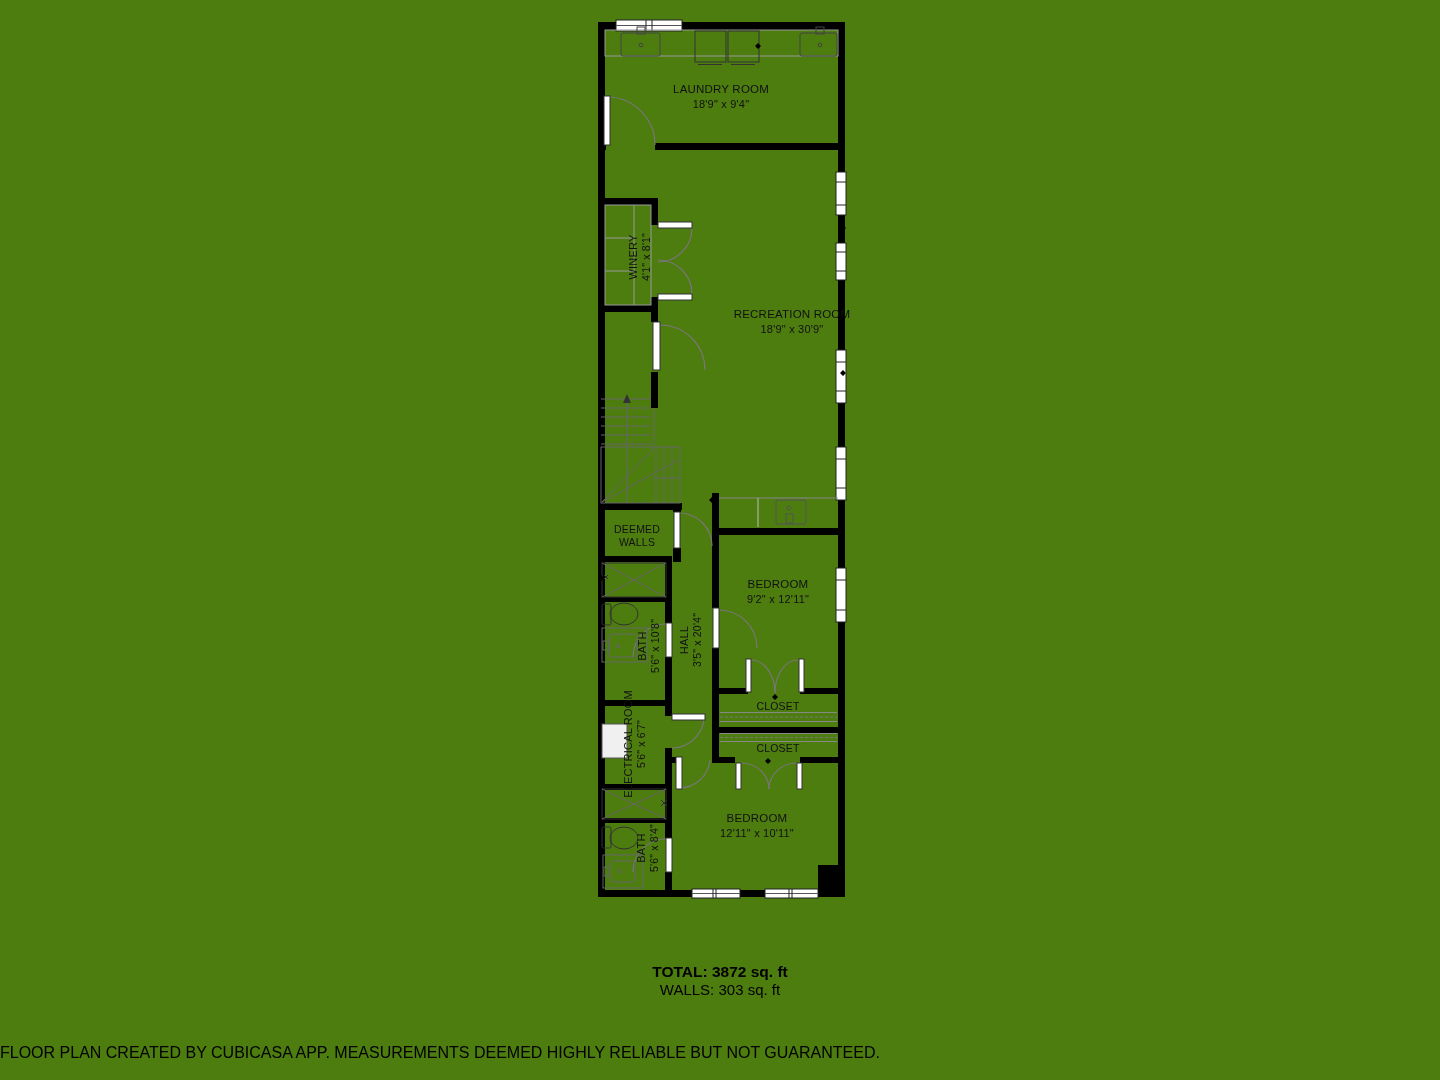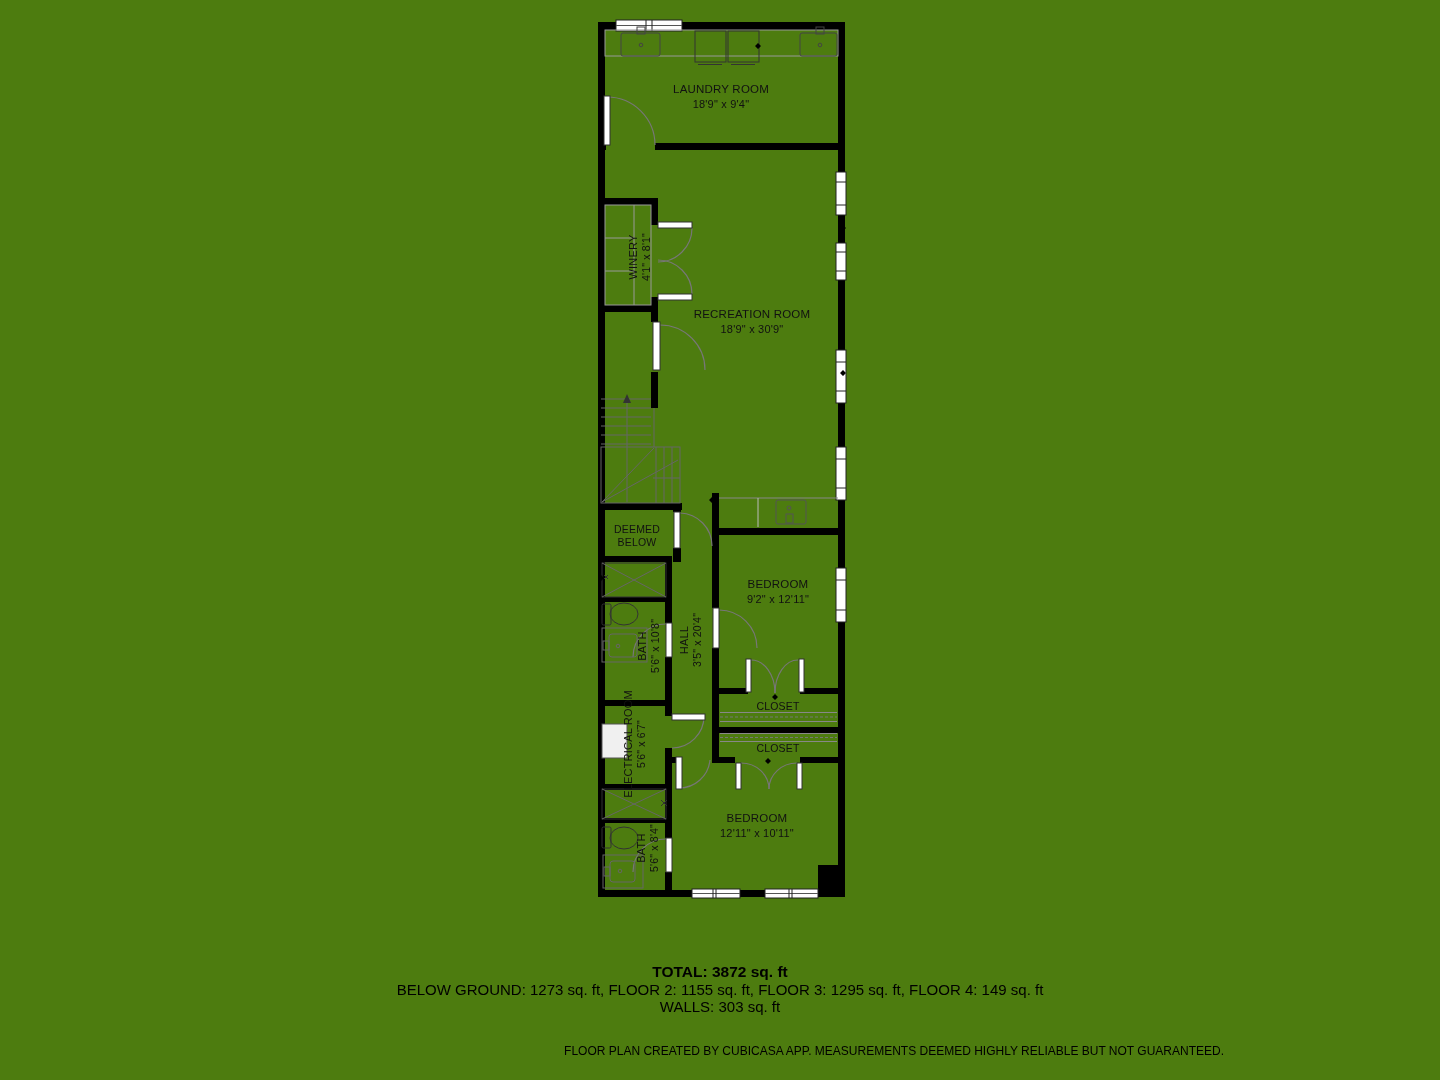--- a/index.html
+++ b/index.html
@@ -24,21 +24,21 @@
 
   .summary {
     position:absolute; left:0; top:963; width:1440px;
     text-align:center; color:#000;
   }
   .summary { top:963px; }
   .sum-total { font-size:15.5px; font-weight:bold; line-height:18px; }
   .sum-line  { font-size:15px; line-height:17px; }
   .disclaimer {
     position:absolute; left:0; top:1044px; width:1224px;
-    text-align:right; font-size:12px; color:#000;
+    text-align:left; font-size:16px; color:#000;
   }
 </style>
 </head>
 <body>
 
 <div class="canvas">
 
   <svg class="plan" width="1440" height="1080" viewBox="0 0 1440 1080">
 
     <g fill="#000000" stroke="none">
@@ -274,28 +274,28 @@
   <div class="lbl" style="left:721px; top:97px;">
     <div class="nm">LAUNDRY ROOM</div>
     <div class="dm">18'9" x 9'4"</div>
   </div>
 
   <div class="lbl vert vlabel" style="left:640px; top:257px;">
     <div class="nm">WINERY</div>
     <div class="dm">4'1" x 8'1"</div>
   </div>
 
-  <div class="lbl" style="left:752px; top:322px;">
+  <div class="lbl" style="left:792px; top:322px;">
     <div class="nm">RECREATION ROOM</div>
     <div class="dm">18'9" x 30'9"</div>
   </div>
 
   <div class="lbl small" style="left:637px; top:536px;">
     <div class="nm">DEEMED</div>
-    <div class="nm">BELOW</div>
+    <div class="nm">WALLS</div>
   </div>
 
   <div class="lbl vert vlabel" style="left:649px; top:646px;">
     <div class="nm">BATH</div>
     <div class="dm">5'6" x 10'8"</div>
   </div>
 
   <div class="lbl vert vlabel" style="left:691px; top:640px;">
     <div class="nm">HALL</div>
     <div class="dm">3'5" x 20'4"</div>
@@ -324,18 +324,17 @@
     <div class="dm">5'6" x 8'4"</div>
   </div>
 
   <div class="lbl" style="left:757px; top:826px;">
     <div class="nm">BEDROOM</div>
     <div class="dm">12'11" x 10'11"</div>
   </div>
 
   <div class="summary">
     <div class="sum-total">TOTAL: 3872 sq. ft</div>
-    <div class="sum-line">BELOW GROUND: 1273 sq. ft, FLOOR 2: 1155 sq. ft, FLOOR 3: 1295 sq. ft, FLOOR 4: 149 sq. ft</div>
     <div class="sum-line">WALLS: 303 sq. ft</div>
   </div>
   <div class="disclaimer">FLOOR PLAN CREATED BY CUBICASA APP. MEASUREMENTS DEEMED HIGHLY RELIABLE BUT NOT GUARANTEED.</div>
 
 </div>
 
 </body></html>

